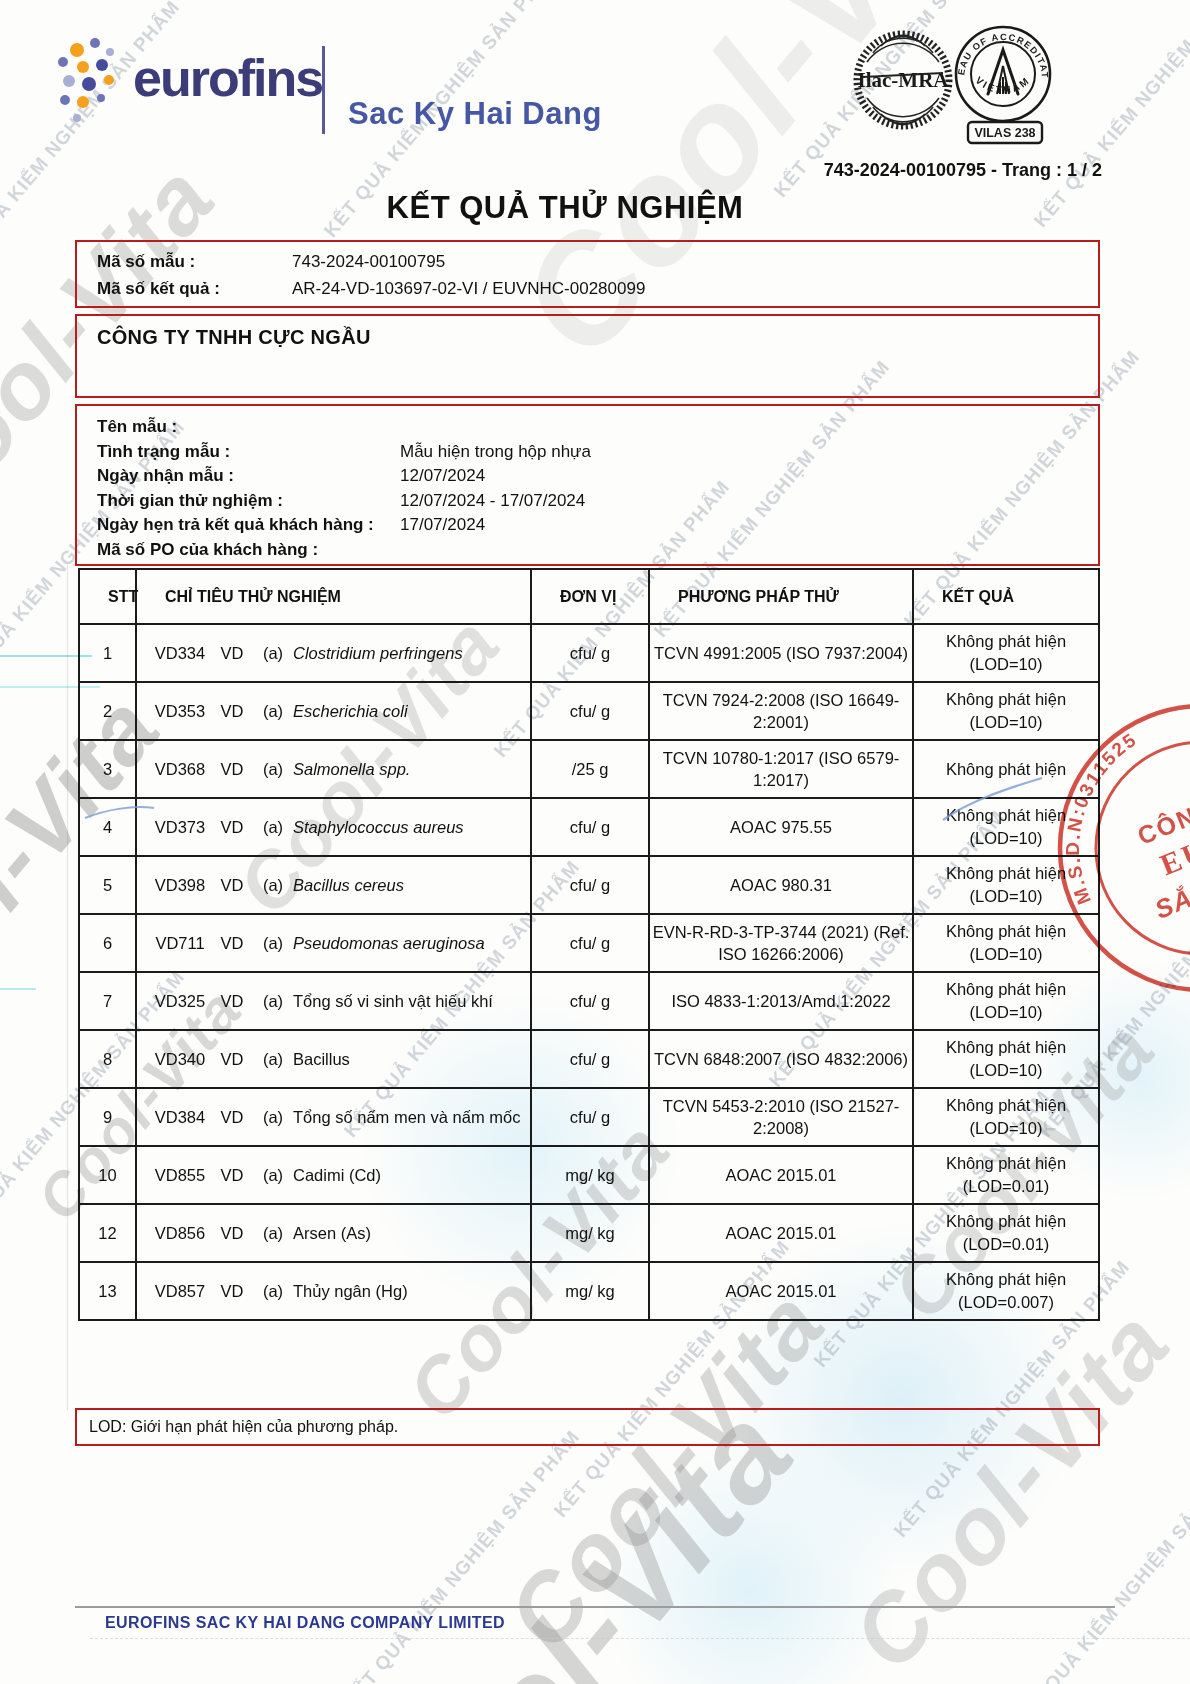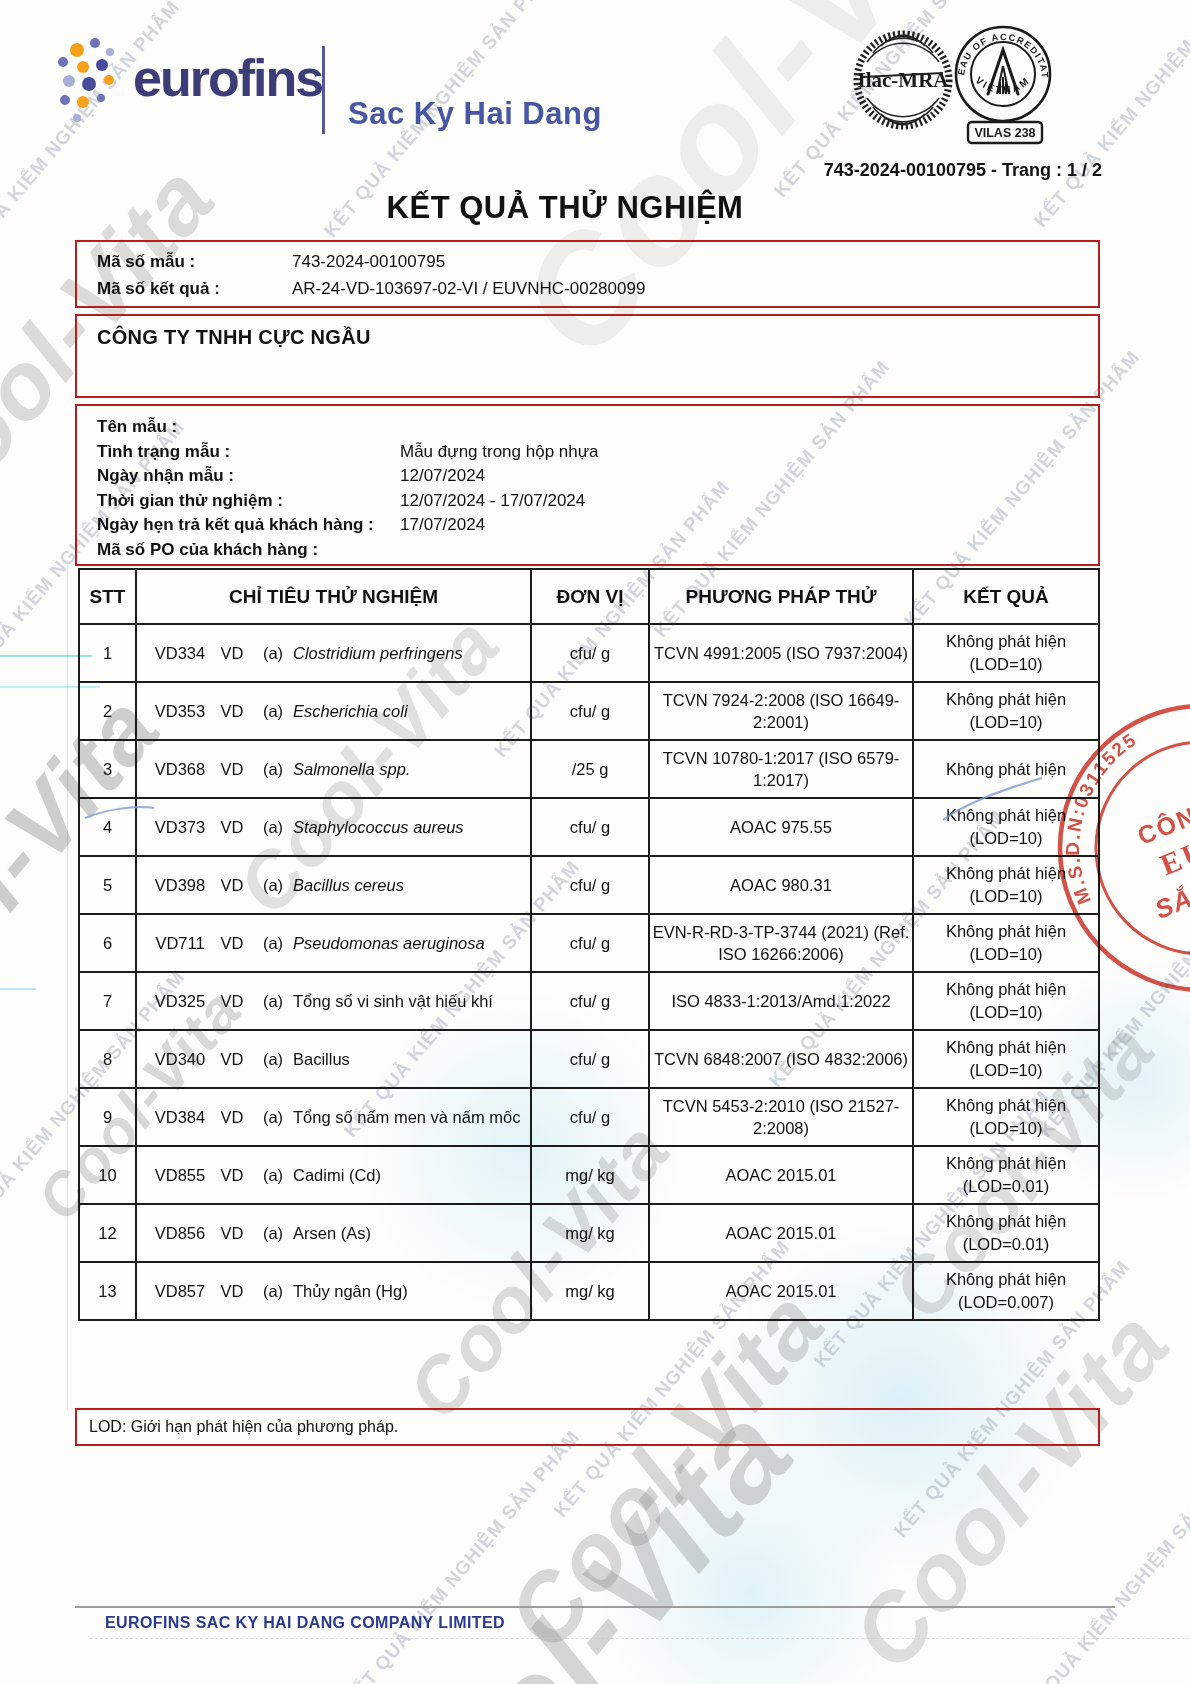--- a/index.html
+++ b/index.html
@@ -40,21 +40,21 @@
   .box-info{top:404px;height:162px;padding:9px 0 0 20px;}
   .info-row{display:flex;font-size:17px;line-height:24.5px;}
   .info-label{width:303px;font-weight:bold;flex:none;}
   .info-value{white-space:pre-line;}
   
   table.results{
     position:absolute;left:78px;top:568px;z-index:4;border-collapse:collapse;
     table-layout:fixed;width:1020px;background:transparent;
   }
   table.results th,table.results td{border:2px solid #1b1b1b;padding:0;}
-  table.results th{height:53px;font-size:19px;font-weight:bold;text-align:center;}
+  table.results th{height:53px;font-size:16px;font-weight:bold;text-align:left;padding-left:28px;}
   table.results td{height:56px;font-size:16.5px;text-align:center;vertical-align:middle;}
   td.c-name{text-align:left;}
   .name-inner{display:flex;align-items:center;padding-left:12px;}
   .name-inner .code{width:62px;flex:none;}
   .name-inner .vd{width:42px;flex:none;}
   .name-inner .note{width:40px;flex:none;}
   .tname.italic{font-style:italic;}
   td.c-method{padding:0 14px;line-height:22px;margin-left:44px;}
   td.c-result{line-height:23px;}
   
@@ -192,21 +192,21 @@
   </div>
 
   <div class="box box-info">
 
       <div class="info-row">
         <div class="info-label">Tên mẫu :</div>
       </div>
 
       <div class="info-row">
         <div class="info-label">Tình trạng mẫu :</div>
-        <div class="info-value">Mẫu đựng trong hộp nhựa</div>
+        <div class="info-value">Mẫu hiện trong hộp nhựa</div>
       </div>
 
       <div class="info-row">
         <div class="info-label">Ngày nhận mẫu :</div>
         <div class="info-value">12/07/2024</div>
       </div>
 
       <div class="info-row">
         <div class="info-label">Thời gian thử nghiệm :</div>
         <div class="info-value">12/07/2024 - 17/07/2024</div>

